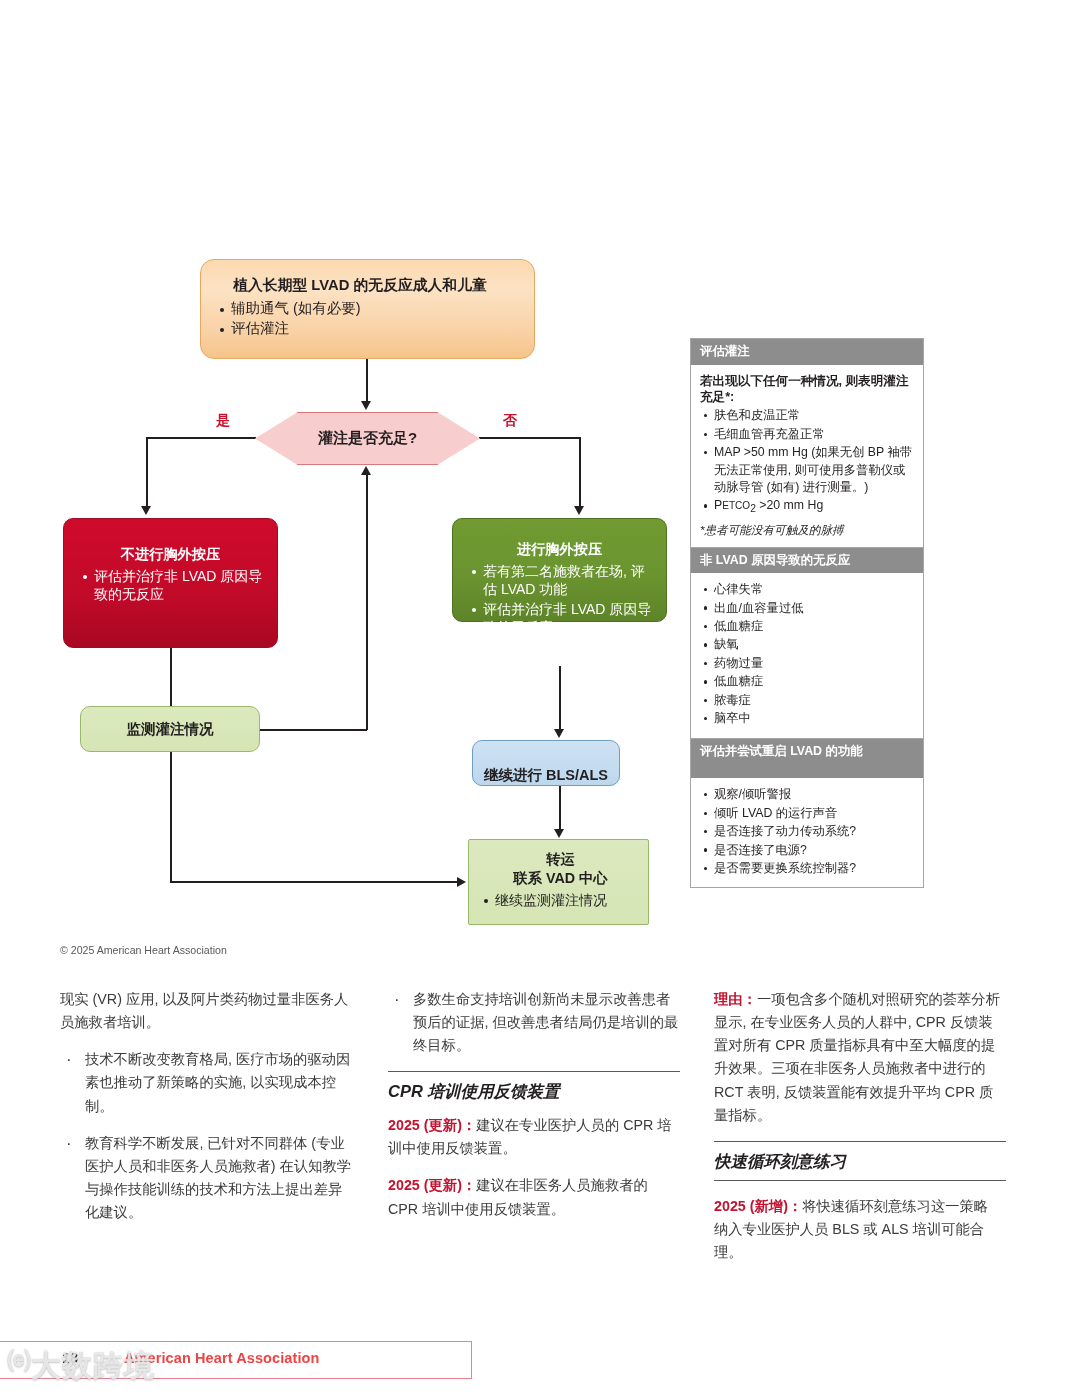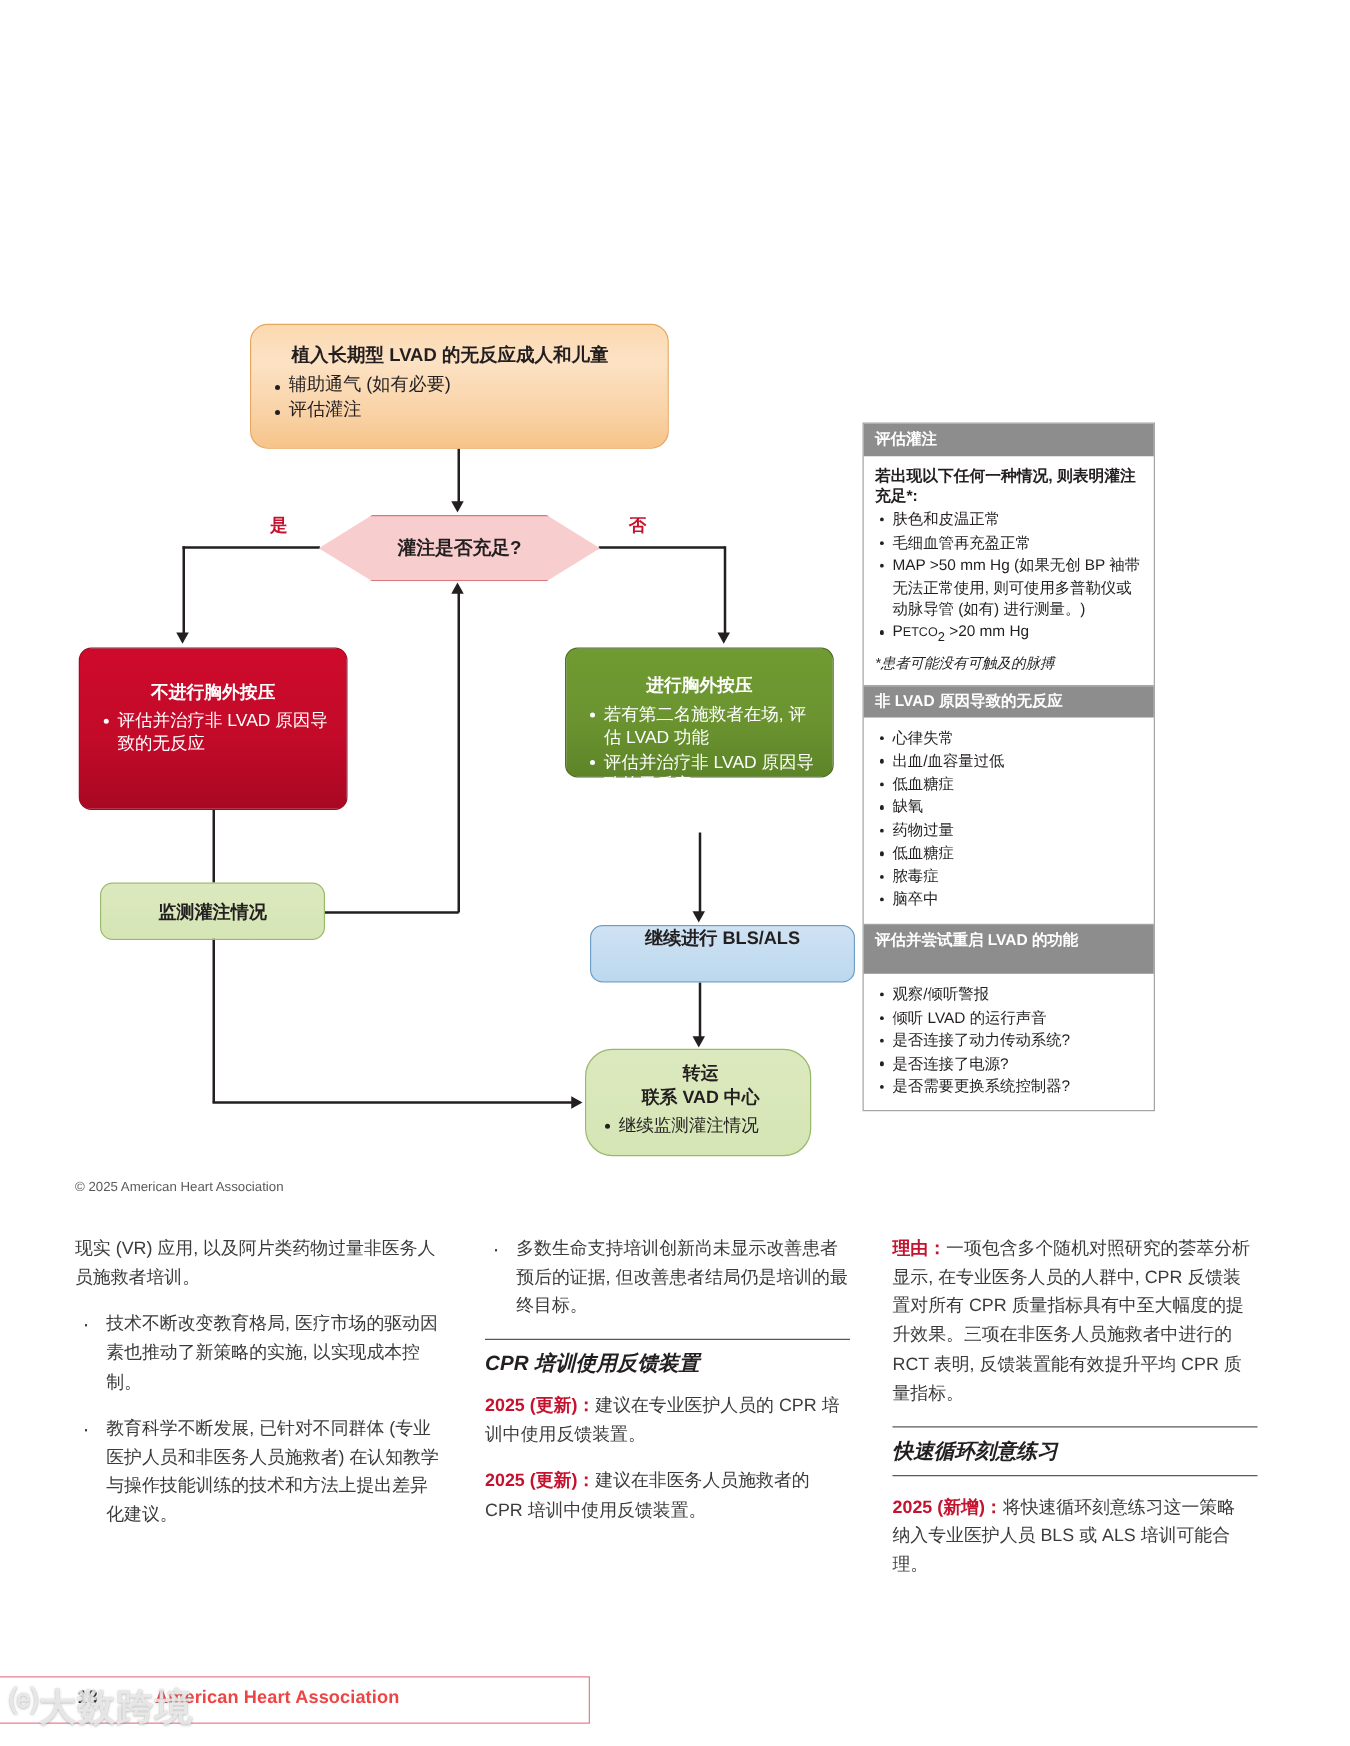--- a/index.html
+++ b/index.html
@@ -91,32 +91,32 @@
     left:80px;top:471px;width:180px;height:46px;
     border-radius:10px;
     border:1px solid #9ab86a;
     background:linear-gradient(180deg,#dce9bf 0%,#d5e5b4 100%);
     font-size:14.5px;font-weight:bold;color:#231f20;
     display:flex;align-items:center;justify-content:center;
   }
 
   
   #n-bls{
-    left:472px;top:505px;width:212px;height:46px;
+    left:472px;top:505px;width:148px;height:46px;
     border-radius:10px;
     border:1px solid #6d9dc5;
     background:linear-gradient(180deg,#cfe2f3 0%,#bcd8ee 100%);
     font-size:14.5px;font-weight:bold;color:#231f20;
-    display:flex;align-items:flex-start;justify-content:center;
+    display:flex;align-items:flex-end;justify-content:center;
   }
 
   
   #n-trans{
     left:468px;top:604px;width:181px;height:86px;
-    border-radius:22px;
+    border-radius:2px;
     border:1px solid #9ab86a;
     background:linear-gradient(180deg,#dce9bf 0%,#d5e5b4 100%);
     color:#231f20;
     padding:10px 6px 0 10px;
     font-size:14px;line-height:1.35;
   }
   #n-trans .hd{font-size:14.3px;}
 
   
   .ln{position:absolute;background:#231f20;}

